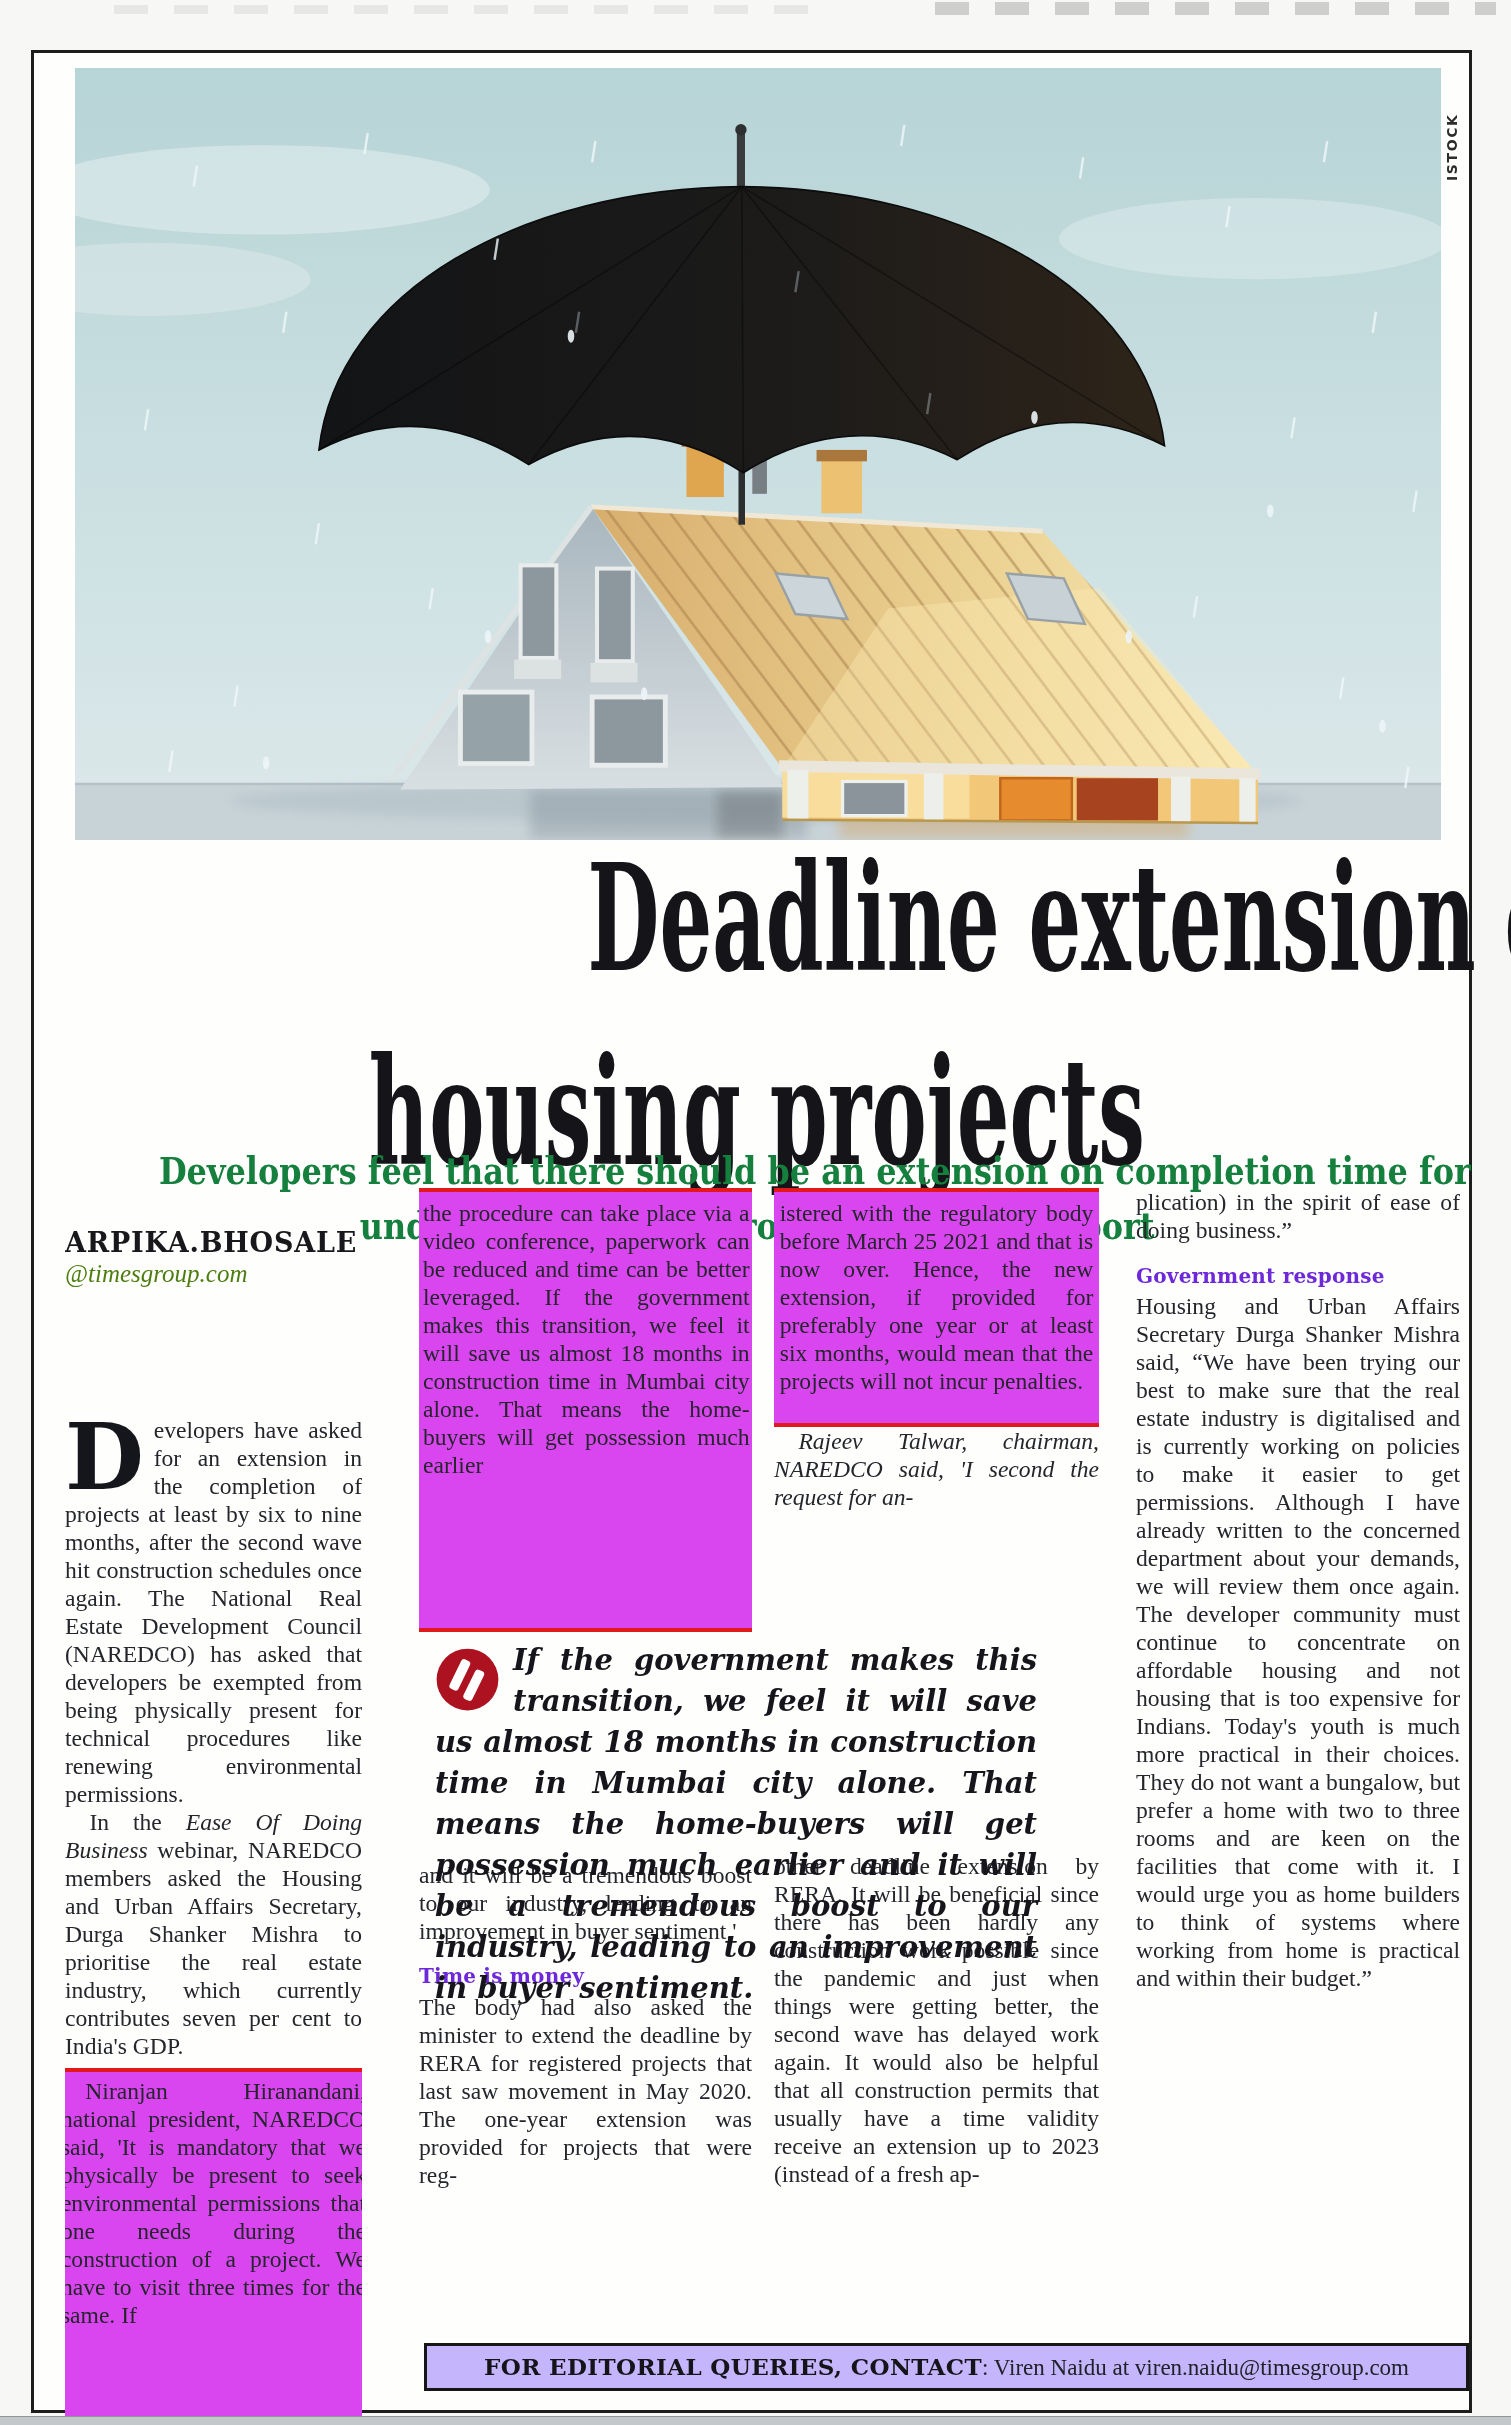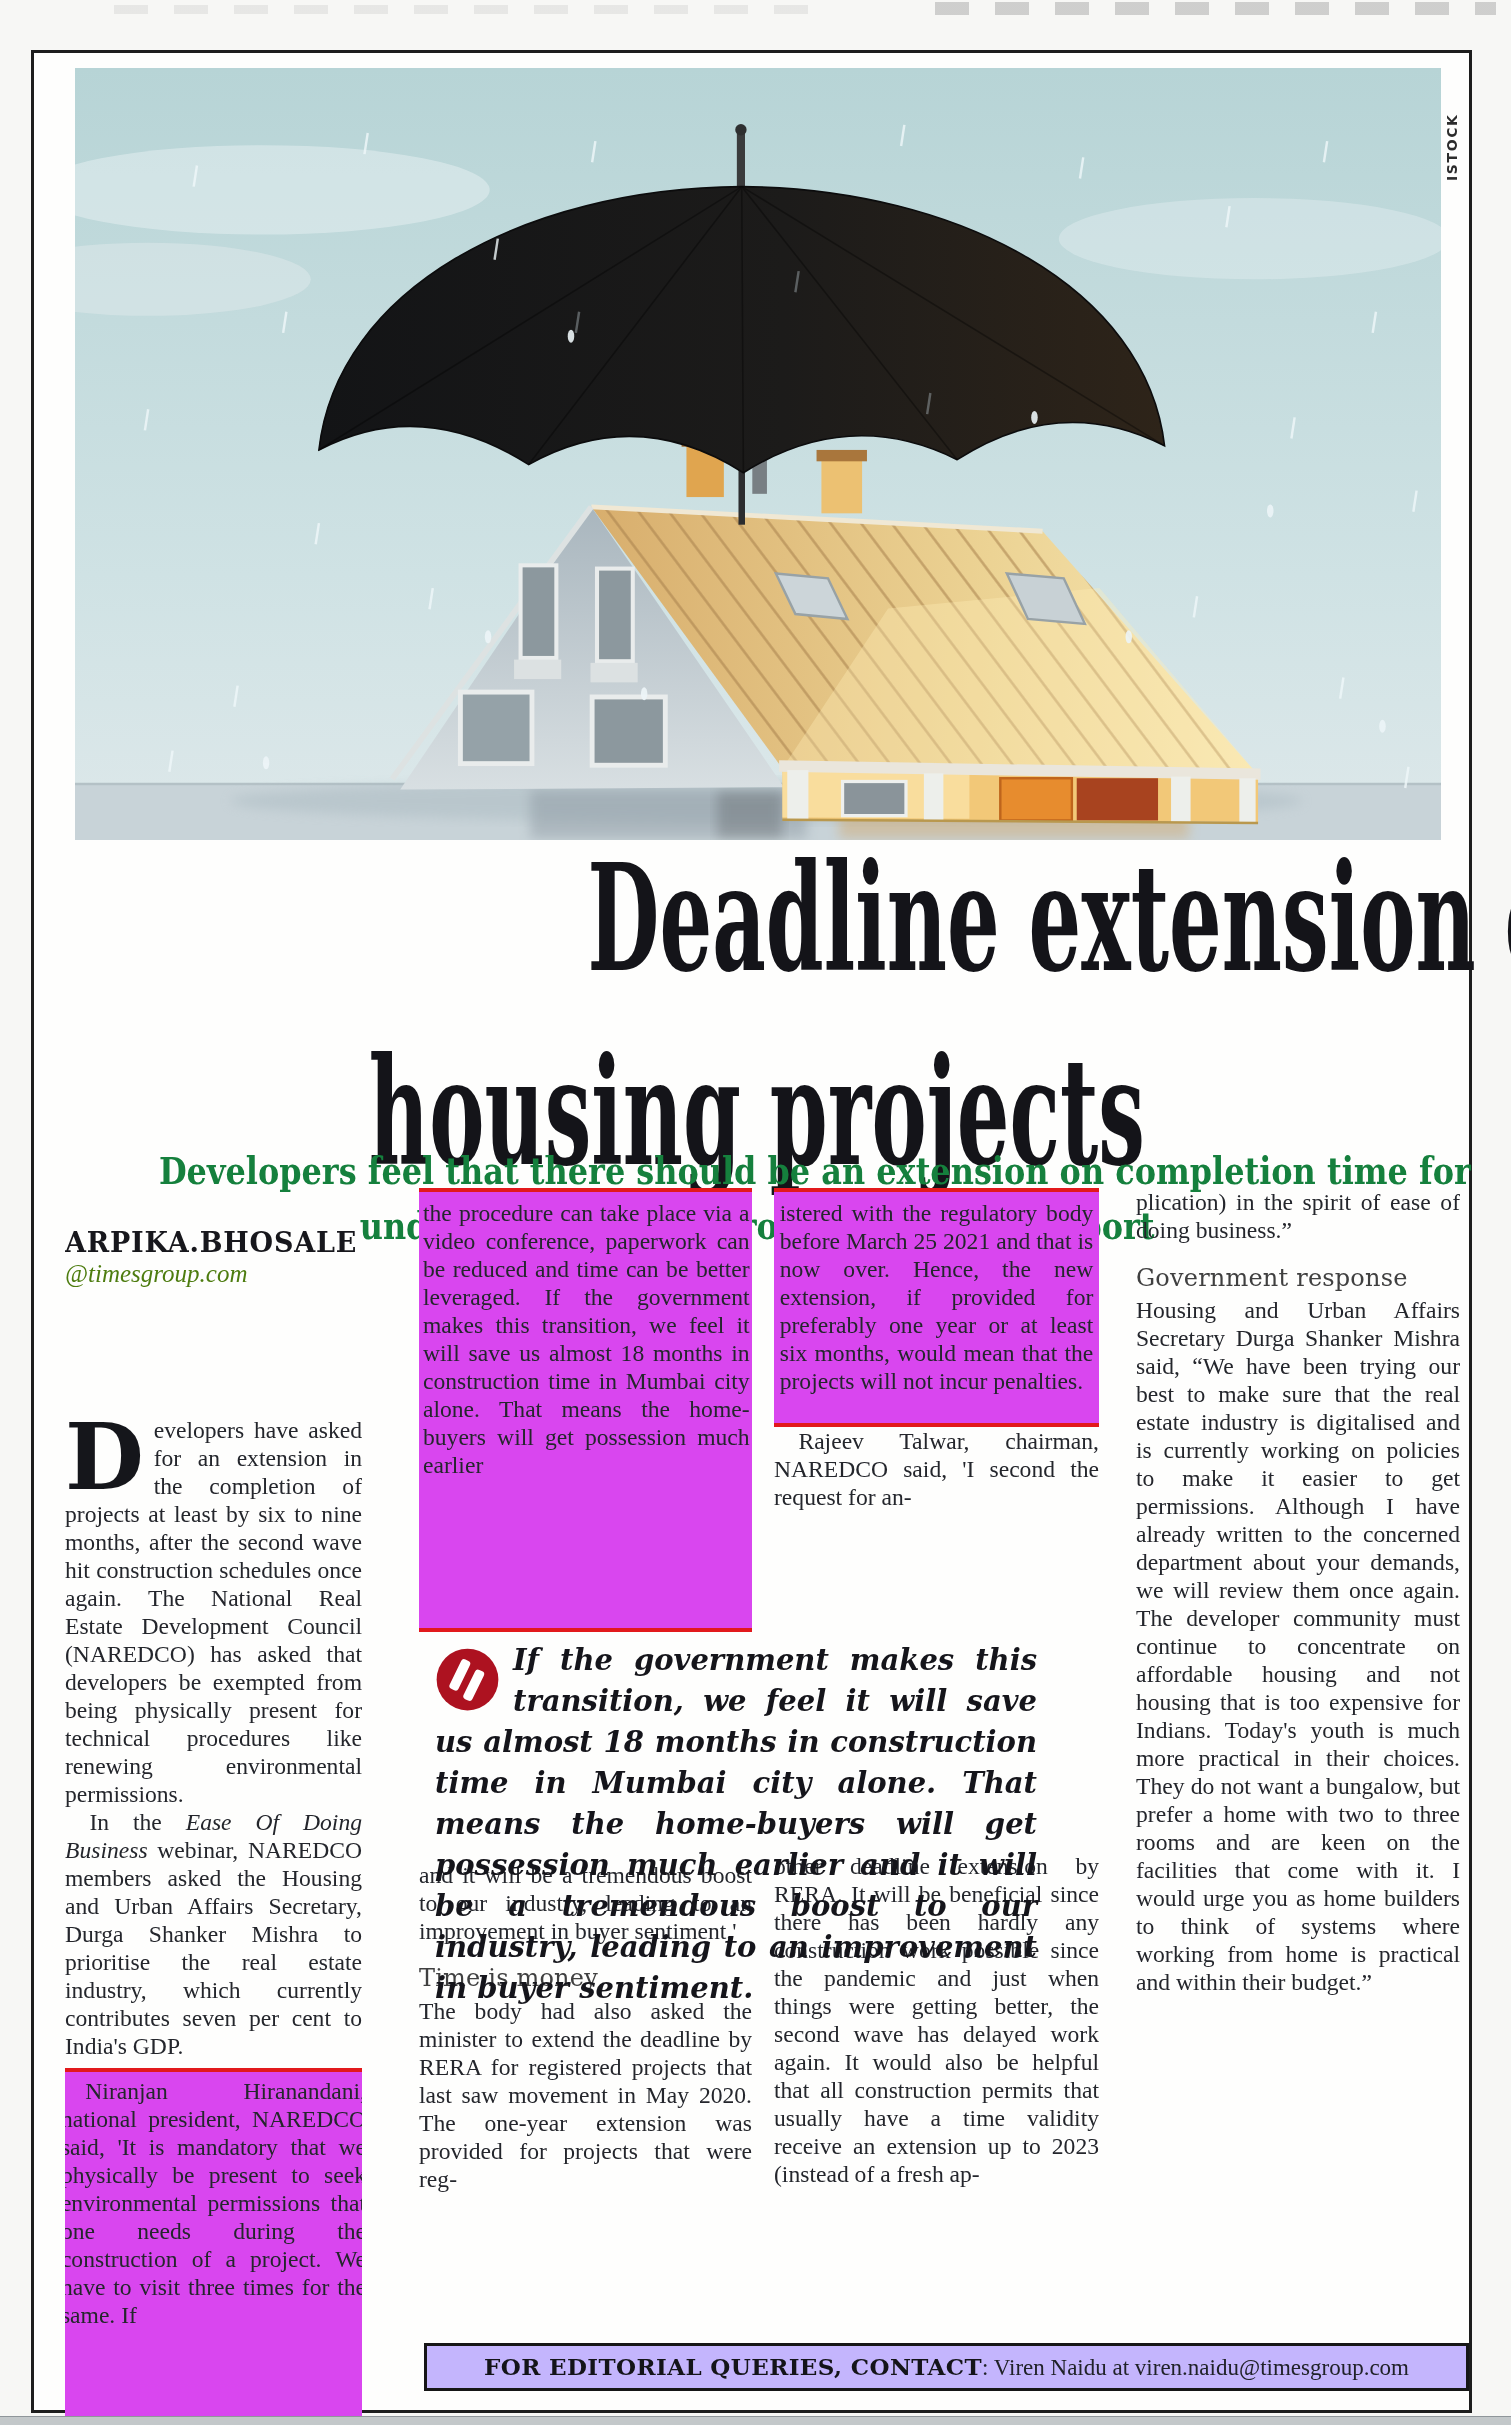--- a/index.html
+++ b/index.html
@@ -33,23 +33,23 @@
   .byline-handle{font-style:italic;font-size:25px;margin-top:1.6px;color:#4d7c0f;}
   .byline-gap{height:128px;}
   .dropcap{float:left;font-family:"DejaVu Serif","Liberation Serif",serif;font-weight:700;
            font-size:91px;line-height:70px;padding:6.5px 9.8px 0 0;color:#15161b;}
   .redbox{border:4.9px solid #e2191c;background:#d946ef;}
   #rb1{margin:8.1px -21px 0 -19.5px;padding:4.9px 13px 6.5px 11.4px;min-height:367px;}
   #rb2{margin:0 -11.4px 0 -9.8px;padding:6.5px 9.8px 8.1px 9.8px;min-height:421px;}
   #rb3{margin:0 -8.1px 0 -8.1px;padding:6.5px 9.8px 6.5px 9.8px;min-height:218px;}
   .qgap2{height:229px;}
   .qgap3{height:341px;}
-  .sect-head{font-family:"DejaVu Serif","Liberation Serif",serif;font-weight:400;font-size:24px;
-             letter-spacing:0.2px;margin:19.5px 0 4.9px 0;color:#404040;}
-  .after-box{margin-top:9.8px;}
+  .sect-head{font-family:"DejaVu Serif","Liberation Serif",serif;font-weight:700;font-size:20px;
+             letter-spacing:0.2px;margin:19.5px 0 4.9px 0;color:#6d28d9;}
+  .after-box{margin-top:9.8px;font-style:italic;}
   
   .pullquote{position:absolute;left:435px;top:1640px;width:602px;}
   .pq-icon{float:left;width:65px;height:65px;margin:6.5px 13px 3.3px 0;}
   .pq-text{font-family:"DejaVu Serif","Liberation Serif",serif;font-style:italic;font-weight:700;
            font-size:29px;line-height:41px;text-align:justify;color:#15151b;}
   
   .footerbar{position:absolute;left:424px;top:2343px;width:1039px;height:42px;border:3.3px solid #161616;
              background:#c4b5fd;text-align:center;line-height:42px;font-size:23px;color:#202228;white-space:nowrap;}
   .footerbar b{font-family:"DejaVu Serif","Liberation Serif",serif;font-weight:700;letter-spacing:0.4px;color:#141419;}
   .bottom-strip{position:absolute;left:0;top:2416px;width:1511px;height:9.8px;background:#c3c8ca;border-top:1.6px solid #8f969a;}

